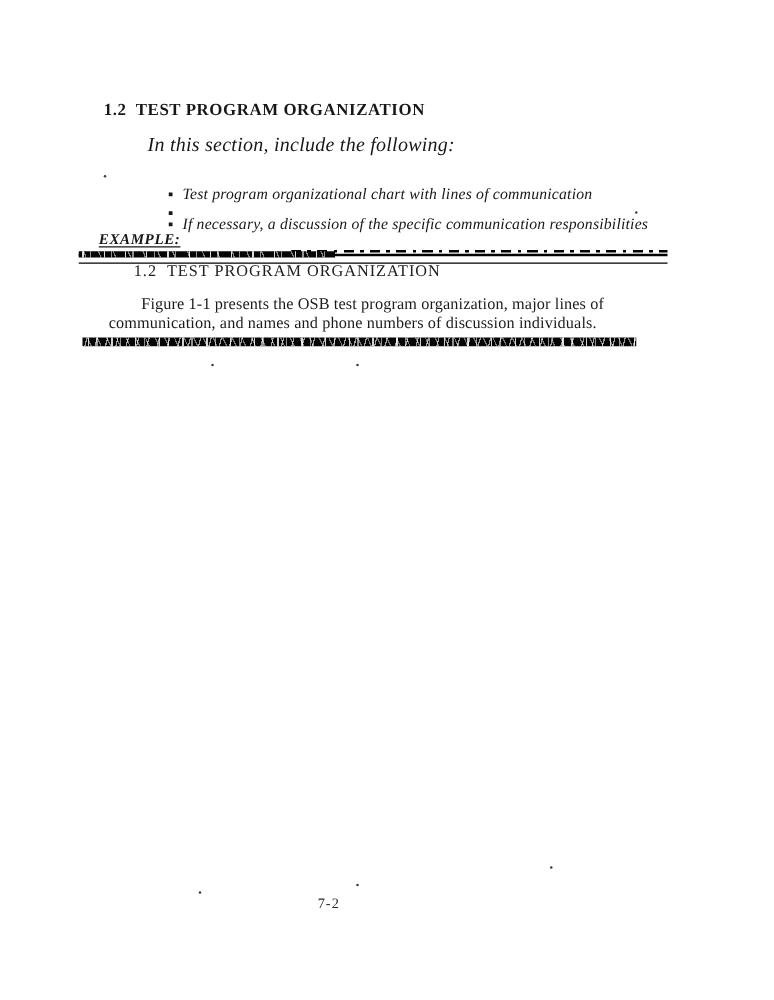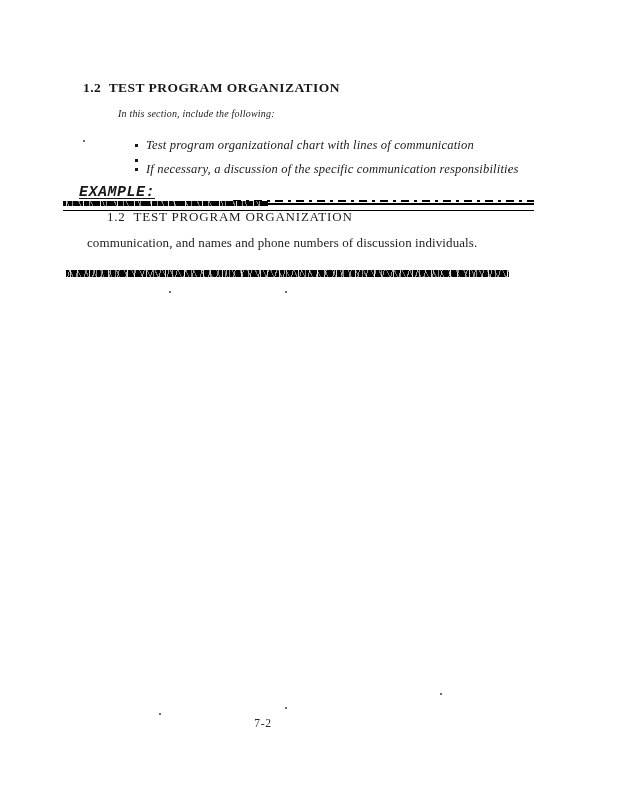--- a/index.html
+++ b/index.html
@@ -7,32 +7,31 @@
     position:relative;width:619px;height:751px;background:#fdfdfc;
     font-family:"Liberation Serif","DejaVu Serif",serif;color:#1b1b1b;
     overflow:hidden;filter:blur(0.22px) contrast(1.04);
   }
   .abs{position:absolute;}
   .section-heading{
     left:83px;top:80px;font-size:13.5px;font-weight:bold;
     letter-spacing:0.45px;white-space:pre;
   }
   .intro{
-    left:118px;top:108px;font-size:10px;font-style:italic;letter-spacing:0.2px;
+    left:118px;top:108px;font-size:16px;font-style:italic;letter-spacing:0.2px;
   }
-  .bullet-list{left:135px;top:138px;width:400px;}
+  .bullet-list{left:135px;top:148px;width:400px;}
   .bullet-row{display:flex;align-items:flex-start;line-height:14.6px;
     font-size:12.6px;font-style:italic;letter-spacing:0.15px;}
   .bullet-marker{flex:0 0 auto;width:3px;height:3px;background:#1b1b1b;
     margin:6px 8px 0 0;}
   .example-label{
-    left:79px;top:184px;font-size:15px;font-weight:bold;font-style:italic;
+    left:79px;top:184px;font-size:12px;font-weight:bold;font-style:italic;
     letter-spacing:0.5px;text-decoration:underline;
     text-underline-offset:2px;
-    font-family:Liberation Mono, monospace;
   }
   .rule{left:63px;top:199px;width:471px;height:10px;}
   .rule-dash{position:absolute;top:1px;left:170px;right:0;height:2px;
     background:repeating-linear-gradient(90deg,#000 0 8px,transparent 8px 13px,#000 13px 16px,transparent 16px 21px);}
   .rule-mottle{position:absolute;top:2px;left:0;width:205px;height:5px;background:#0a0a0a;
     background-image:
       repeating-linear-gradient(90deg,rgba(255,255,255,0) 0 3px,rgba(255,255,255,.85) 3px 4px,rgba(255,255,255,0) 4px 9px,rgba(255,255,255,.55) 9px 10px,rgba(255,255,255,0) 10px 17px),
       repeating-linear-gradient(68deg,rgba(255,255,255,0) 0 5px,rgba(255,255,255,.5) 5px 6px,rgba(255,255,255,0) 6px 11px);}
   .rule-double{position:absolute;top:4px;left:0;right:0;height:5px;
     border-top:2px solid #050505;border-bottom:1.5px solid #050505;}
@@ -91,20 +90,21 @@
 
   <div class="abs rule">
     <div class="rule-dash"></div>
     <div class="rule-double"></div>
     <div class="rule-mottle"></div>
   </div>
 
   <div class="abs example-heading">1.2  TEST PROGRAM ORGANIZATION</div>
 
   <div class="abs example-paragraph">
+    <div class="para-line first">Figure 1-1 presents the OSB test program organization, major lines of</div>
     <div class="para-line">communication, and names and phone numbers of discussion individuals.</div>
   </div>
 
   <div class="abs divider-bar"></div>
 
   <div class="abs page-number">7-2</div>
 
   <div class="abs speck s1"></div>
   <div class="abs speck s2"></div>
   <div class="abs speck s3"></div>

